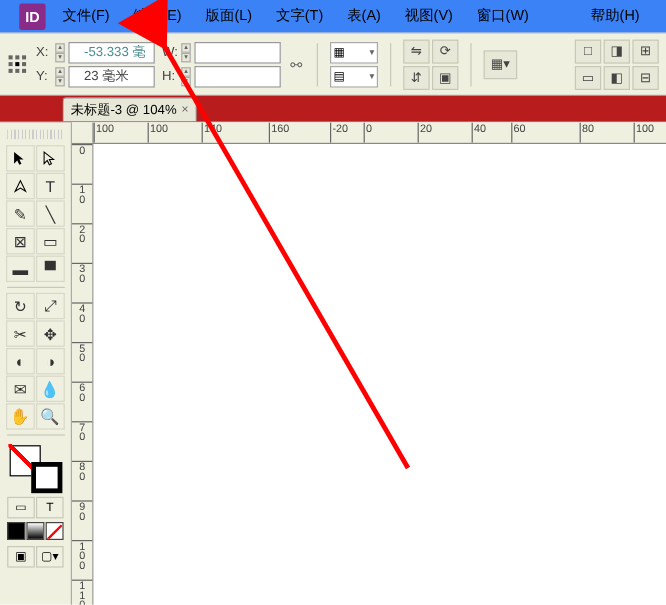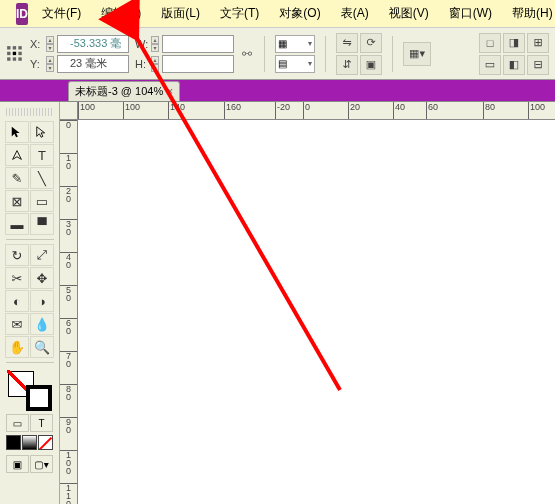--- a/index.html
+++ b/index.html
@@ -1,18 +1,18 @@
 <!DOCTYPE html>
 <html><head>
 <meta charset="utf-8">
 <style>
 * { box-sizing: border-box; margin: 0; padding: 0; font-family: "SimSun", "宋体", sans-serif; }
 body { width: 555px; height: 504px; background: #fff; overflow: hidden; position: relative; font-size: 12px; }
 
-.menubar { display: flex; align-items: center; height: 28px; background: #fef9c3; border-bottom: 1px solid #ccc; padding: 2px 16px; gap: 8px; }
+.menubar { display: flex; align-items: center; height: 28px; background: #3b82f6; border-bottom: 1px solid #ccc; padding: 2px 16px; gap: 8px; }
 .logo { width: 22px; height: 22px; background: #8a2b8a; color: #fff; display: flex; align-items: center; justify-content: center; font-weight: bold; font-size: 12px; border-radius: 2px; }
 .menu-item { padding: 2px 6px; white-space: nowrap; font-size: 12px; color: #000; cursor: pointer; }
 
 .toolbar { height: 52px; background: #f0f0e1; border-bottom: 1px solid #999; display: flex; align-items: center; padding: 4px 6px; gap: 6px; flex-wrap: wrap; }
 .tb-icon { width: 18px; height: 18px; display: flex; align-items: center; justify-content: center; color: #444; }
 .coord-group { display: flex; flex-direction: column; gap: 2px; }
 .coord-row { display: flex; align-items: center; gap: 2px; }
 .coord-label { font-size: 11px; width: 14px; color: #444; }
 .coord-input { width: 72px; height: 18px; border: 1px solid #999; background: #fff; font-size: 11px; padding: 0 6px 0 12px; color: #888; position: relative; }
 .coord-input.x { color: #4a8c8c; }
@@ -21,21 +21,21 @@
 .spin span { width: 8px; height: 8px; border: 1px solid #aaa; background: #e8e8d8; font-size: 6px; line-height: 6px; text-align: center; color: #666; }
 .link-icon { width: 14px; height: 30px; display: flex; align-items: center; justify-content: center; color: #666; }
 .tb-sep { width: 1px; height: 36px; background: #c8c8b8; margin: 0 4px; }
 .tb-dd { width: 40px; height: 18px; border: 1px solid #aaa; background: #fff; display: flex; align-items: center; justify-content: space-between; padding: 0 2px; }
 .tb-dd .dd-ic { font-size: 10px; }
 .tb-dd .dd-ar { font-size: 8px; color: #666; }
 .tb-btn { width: 22px; height: 20px; border: 1px solid #c8c8b8; background: #e8e8d8; display: flex; align-items: center; justify-content: center; font-size: 11px; color: #444; }
 .tb-right { margin-left: auto; display: flex; flex-direction: column; gap: 2px; }
 .tb-right-row { display: flex; gap: 2px; }
 
-.tabbar { height: 22px; background: #a21caf; display: flex; align-items: flex-end; padding-left: 68px; border-bottom: 1px solid #888; }
+.tabbar { height: 22px; background: #b91c1c; display: flex; align-items: flex-end; padding-left: 52px; border-bottom: 1px solid #888; }
 .tab { height: 20px; background: #e8e8d8; border: 1px solid #999; border-bottom: none; display: flex; align-items: center; padding: 0 6px; font-size: 11px; margin-right: 4px; gap: 4px; border-radius: 3px 3px 0 0; }
 .tab.inactive { background: #d0d0c0; }
 .tab-close { font-size: 10px; color: #666; cursor: pointer; }
 
 .workarea { display: flex; height: calc(504px - 28px - 52px - 22px); }
 .toolbox { width: 60px; background: #f0f0e1; border-right: 1px solid #aaa; display: flex; flex-direction: column; align-items: center; padding: 6px 2px; gap: 1px; }
 .tool-handle { width: 48px; height: 8px; background: repeating-linear-gradient(90deg, #ccc, #ccc 1px, #f0f0e1 1px, #f0f0e1 3px); margin-bottom: 4px; }
 .tool-grid { display: grid; grid-template-columns: 24px 24px; gap: 1px; }
 .tool { width: 24px; height: 22px; border: 1px solid #d8d8c8; background: #f0f0e1; display: flex; align-items: center; justify-content: center; font-size: 13px; color: #333; cursor: pointer; position: relative; }
 .tool svg { width: 14px; height: 14px; }
@@ -67,21 +67,20 @@
 </style>
 </head>
 <body>
 
 <div class="menubar">
   <div class="logo">ID</div>
   <div class="menu-item">文件(F)</div>
   <div class="menu-item">编辑(E)</div>
   <div class="menu-item">版面(L)</div>
   <div class="menu-item">文字(T)</div>
-  <div class="menu-item">对象(O)</div>
   <div class="menu-item">表(A)</div>
   <div class="menu-item">视图(V)</div>
   <div class="menu-item">窗口(W)</div>
   <div class="menu-item" style="margin-left:auto">帮助(H)</div>
 </div>
 
 <div class="toolbar">
   <div class="tb-icon">
     <svg viewBox="0 0 16 16">
         <rect x="1" y="1" width="3" height="3" fill="#666"></rect>

